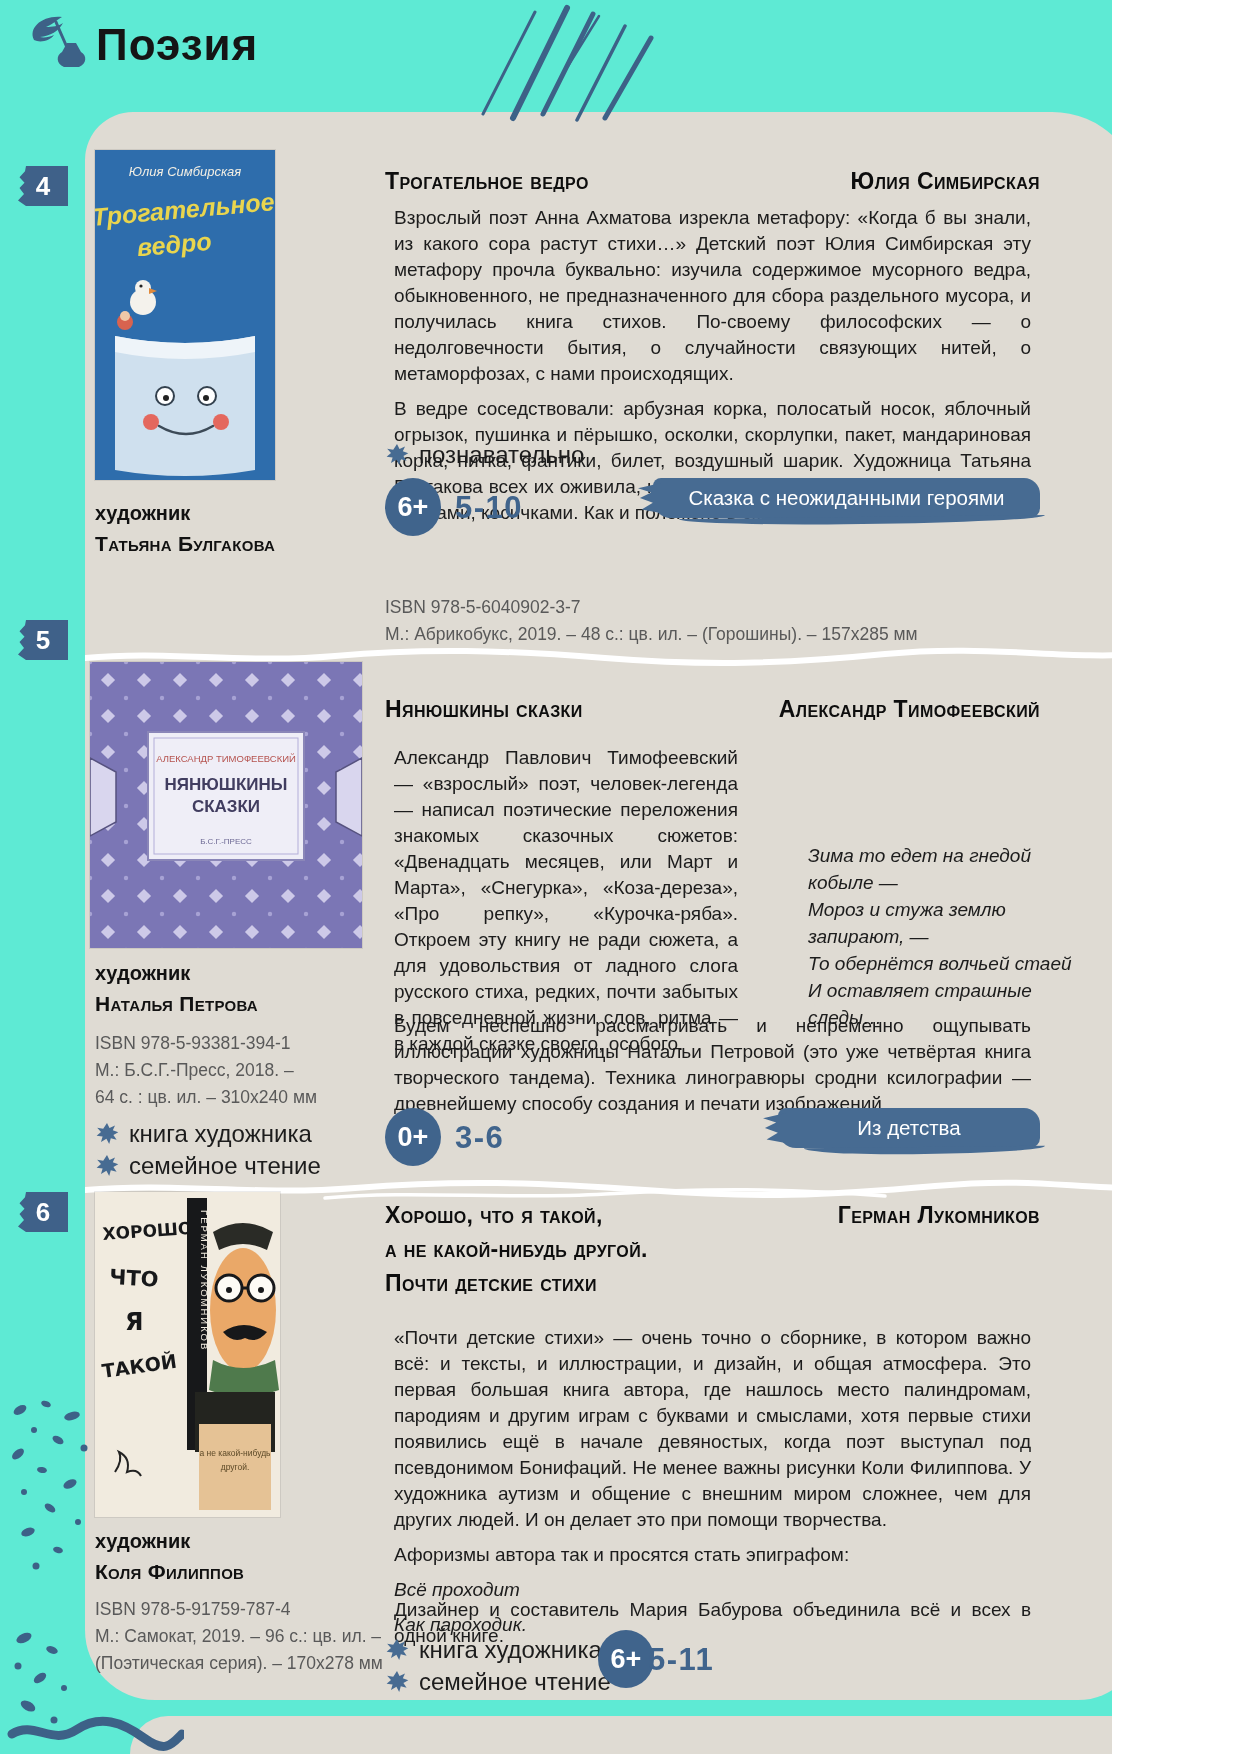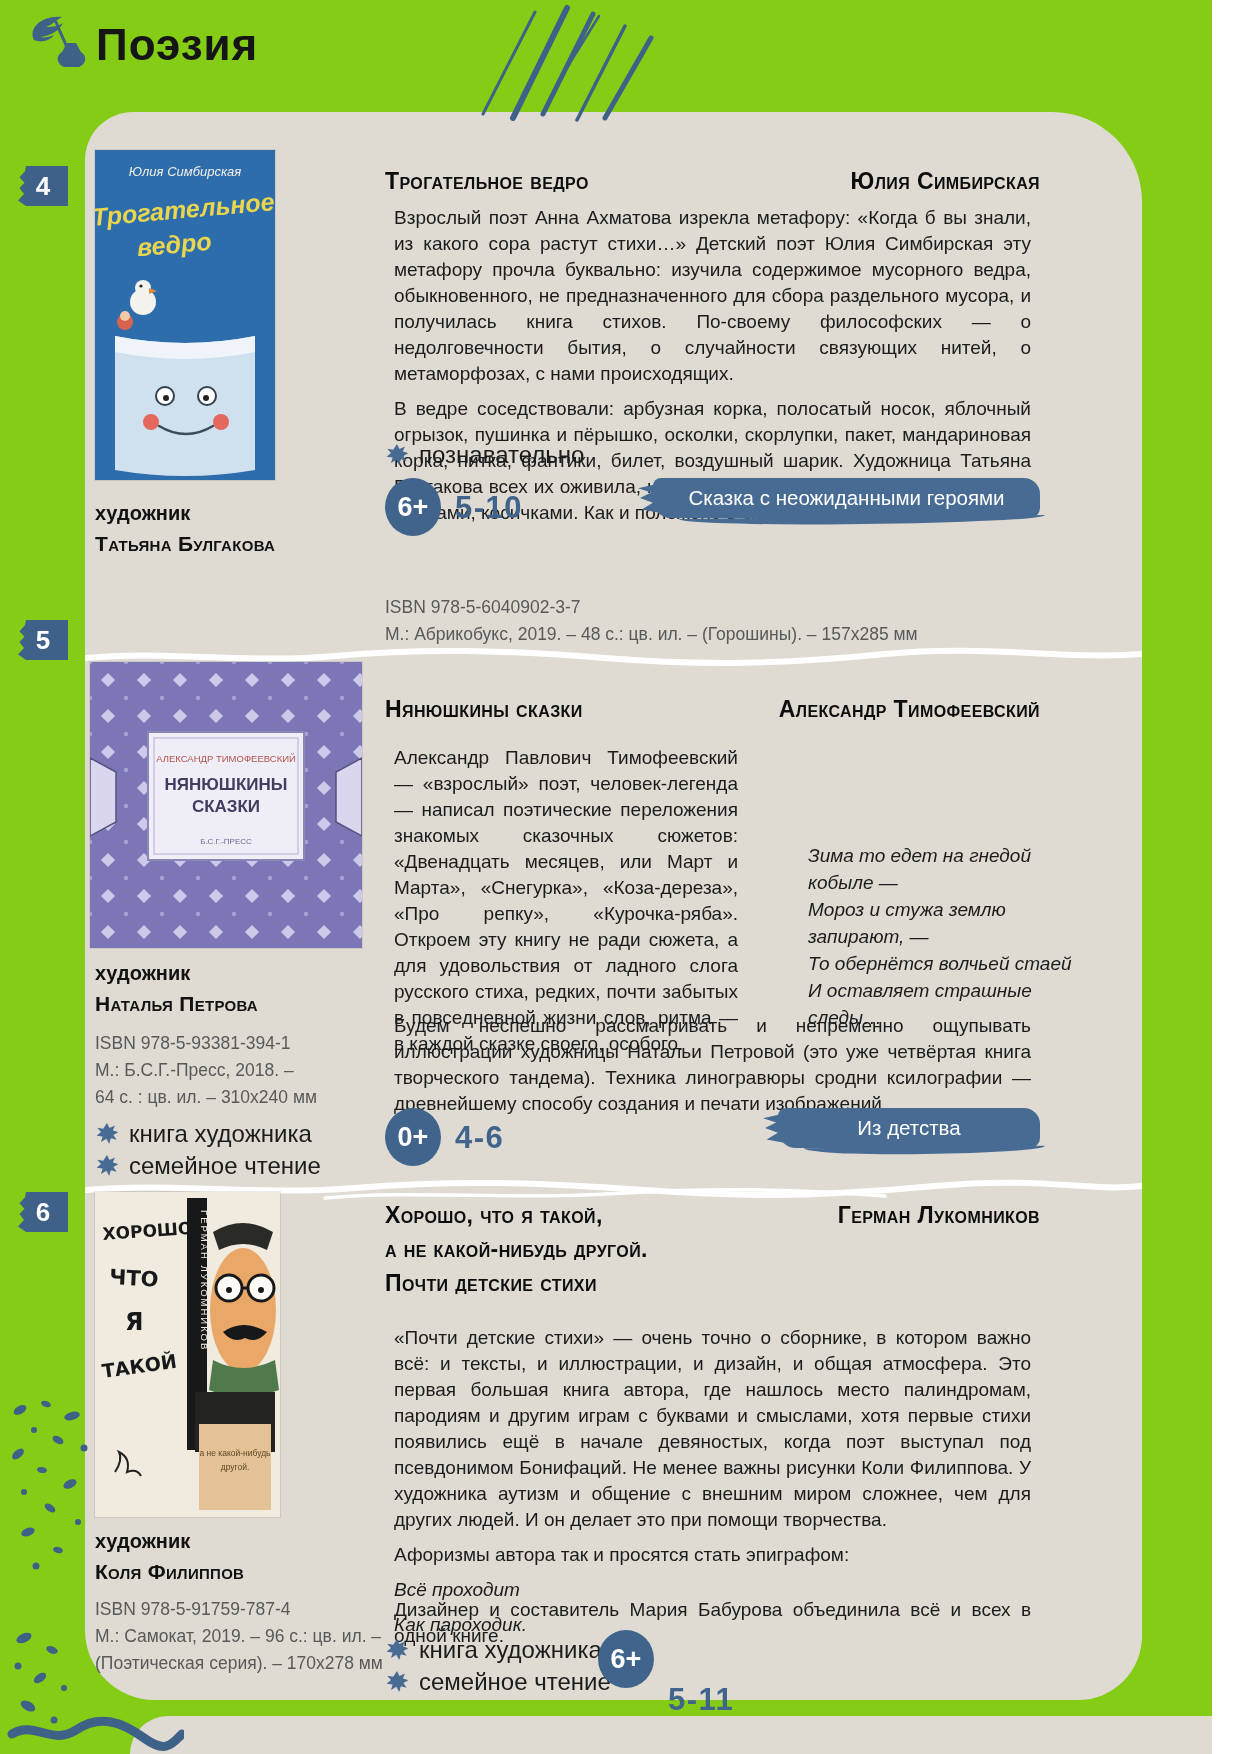--- a/index.html
+++ b/index.html
@@ -1,16 +1,16 @@
 <!DOCTYPE html>
 <html lang="ru"><head>
 <meta charset="utf-8">
 <style>
   html,body{margin:0;padding:0;}
-  #page{position:relative;width:1212px;height:1754px;background:#84cc16;
+  #page{position:relative;width:1112px;height:1754px;background:#5eead4;
         font-family:"Liberation Sans",sans-serif;overflow:hidden;color:#1c1c1c;}
   .abs{position:absolute;}
   
   .blob{left:85px;top:112px;width:1057px;height:1588px;background:#dfdbd3;
         border-radius:48px 90px 64px 70px;}
   .footer-blob{left:130px;top:1716px;width:1110px;height:38px;background:#dfdbd3;
         border-radius:70px 40px 0 0;}
   
   .section-title{left:96px;top:20px;font-size:44px;font-weight:bold;color:#151515;
         letter-spacing:1px;}
@@ -174,21 +174,21 @@
     <div>Мороз и стужа землю запирают, —</div>
     <div>То обернётся волчьей стаей</div>
     <div>И оставляет страшные следы…</div>
   </div>
 
   <div class="abs body-text" style="left:385px;top:1004px;width:655px;">
     <p>Будем неспешно рассматривать и непременно ощупывать иллюстрации художницы Натальи Петровой (это уже четвёртая книга творческого тандема). Техника линогравюры сродни ксилографии — древнейшему способу создания и печати изображений.</p>
   </div>
 
   <div class="abs age-circle" style="left:385px;top:1108px;">0+</div>
-  <div class="abs age-range" style="left:455px;top:1120px;">4-6</div>
+  <div class="abs age-range" style="left:455px;top:1120px;">3-6</div>
   <div class="theme-badge" style="left:778px;top:1108px;width:262px;">Из детства</div>
 
   <div class="abs" style="left:95px;top:958px;">
     <div class="artist-label">художник</div>
     <div class="artist-name">Наталья Петрова</div>
   </div>
   <div class="abs" style="left:95px;top:1030px;">
     <div class="isbn-line">ISBN 978-5-93381-394-1</div>
     <div class="isbn-line">М.: Б.С.Г.-Пресс, 2018. –</div>
     <div class="isbn-line">64 с. : цв. ил. – 310х240 мм</div>
@@ -277,21 +277,21 @@
     <span>книга художника</span>
   </div>
   <div class="abs tag-row" style="left:385px;top:1668px;">
     <svg width="24" height="22" viewBox="0 0 24 22">
       <path d="M12 0 L14.5 5 L20 2.5 L17.8 7.3 L23.3 9.3 L18.4 12 L21.6 16.8 L15.8 15.2 L14.2 21 L11.4 15.8 L6 19 L7.6 13.4 L1.6 12.8 L6 9 L2.2 4.8 L8.2 5.8 Z" fill="#476b92"></path>
     </svg>
     <span>семейное чтение</span>
   </div>
 
   <div class="abs age-circle" style="left:598px;top:1630px;">6+</div>
-  <div class="abs age-range" style="left:668px;top:1642px;margin-top:40px;">5-11</div>
+  <div class="abs age-range" style="left:648px;top:1642px;">5-11</div>
 
   <svg class="abs" style="left:6px;top:1396px;" width="100" height="180" viewBox="0 0 100 180">
     <g fill="#3d6187">
       <ellipse cx="14" cy="14" rx="7" ry="4" transform="rotate(-30 14 14)"></ellipse>
       <ellipse cx="40" cy="8" rx="5" ry="3" transform="rotate(20 40 8)"></ellipse>
       <ellipse cx="66" cy="20" rx="8" ry="4" transform="rotate(-15 66 20)"></ellipse>
       <circle cx="28" cy="34" r="3"></circle>
       <ellipse cx="52" cy="44" rx="6" ry="3.5" transform="rotate(30 52 44)"></ellipse>
       <ellipse cx="12" cy="58" rx="7" ry="4" transform="rotate(-40 12 58)"></ellipse>
       <circle cx="78" cy="52" r="3.5"></circle>

